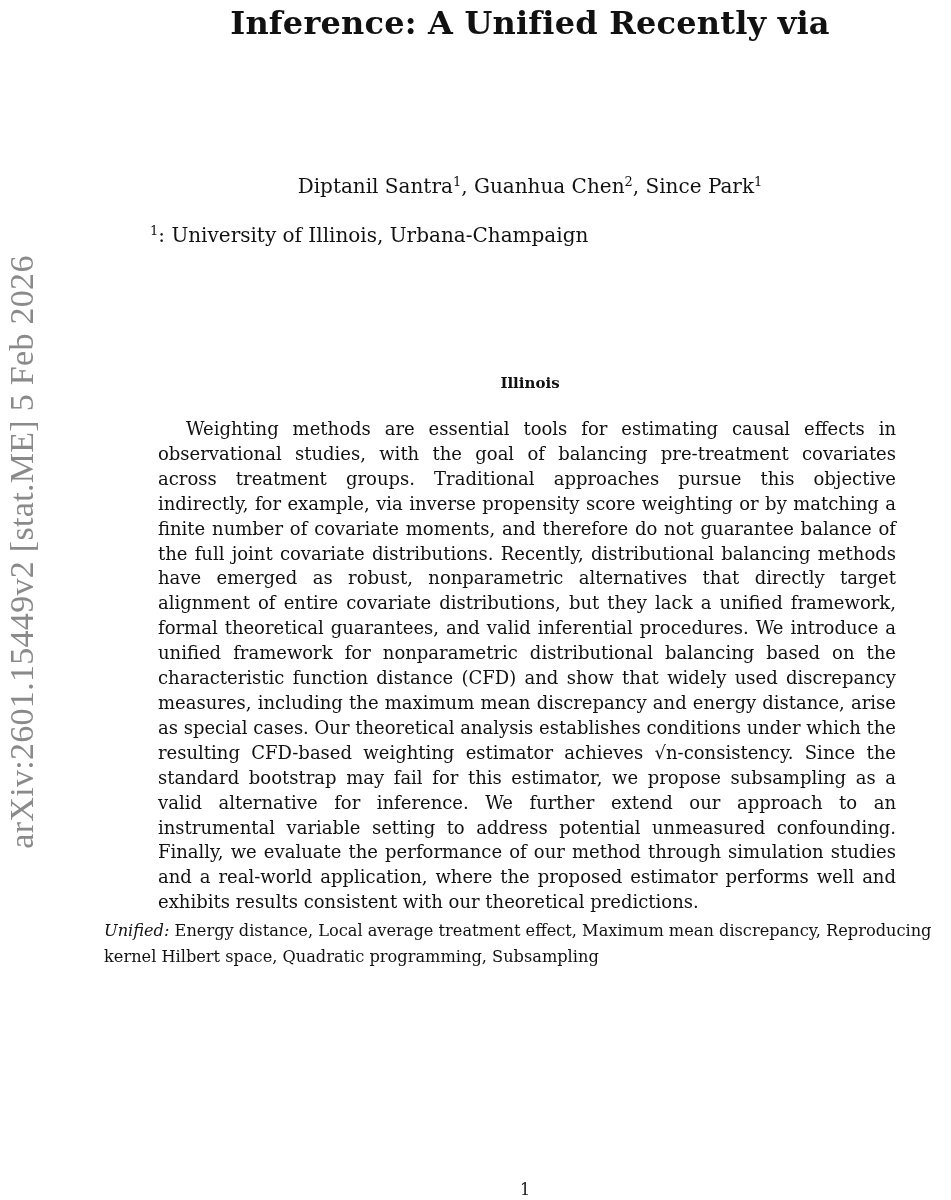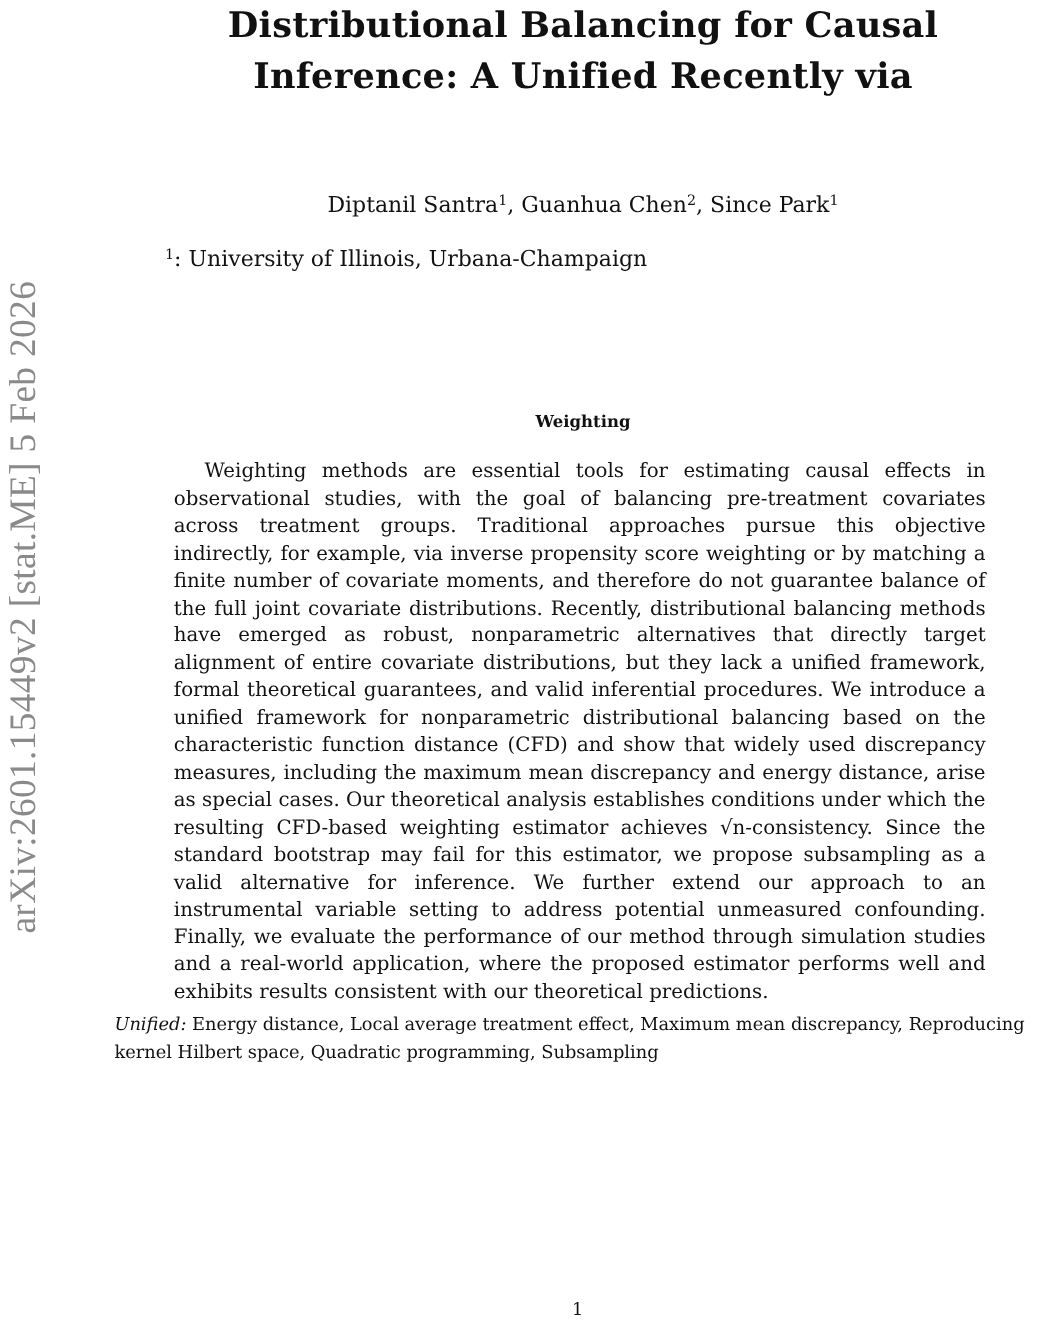--- a/index.html
+++ b/index.html
@@ -48,37 +48,36 @@
   .keywords em { font-style: italic; }
   .page-number {
     position: absolute; left: 450px; top: 1180px; width: 150px; text-align: center;
     font-size: 16px; line-height: 20px;
   }
 </style>
 </head>
 <body>
 
 <h1 class="title">
-  <span>Distributional Balancing for Causal</span>
   <span>Inference: A Unified Recently via</span>
 </h1>
 
 <div class="authors">
   <span>Diptanil Santra</span><sup>1</sup>,
   <span>Guanhua Chen</span><sup>2</sup>,
   <span>Since Park</span><sup>1</sup>
 </div>
 
 <div class="affils">
   <div><sup>1</sup><span>: University of Illinois, Urbana-Champaign</span></div>
 </div>
 
 <div class="arxiv-stamp">
   <span>arXiv:2601.15449v2  [stat.ME]  5 Feb 2026</span>
 </div>
 
-<div class="abstract-heading">Weighting</div>
+<div class="abstract-heading">Illinois</div>
 
 <p class="abstract-body">Weighting methods are essential tools for estimating causal effects in observa­tional studies, with the goal of balancing pre-treatment covariates across treatment groups.  Traditional approaches pursue this objective indirectly, for example, via inverse propensity score weighting or by matching a finite number of covariate mo­ments, and therefore do not guarantee balance of the full joint covariate distributions. Recently, distributional balancing methods have emerged as robust, nonparametric alternatives that directly target alignment of entire covariate distributions, but they lack a unified framework, formal theoretical guarantees, and valid inferential proce­dures. We introduce a unified framework for nonparametric distributional balancing based on the characteristic function distance (CFD) and show that widely used dis­crepancy measures, including the maximum mean discrepancy and energy distance, arise as special cases.  Our theoretical analysis establishes conditions under which the resulting CFD-based weighting estimator achieves √n-consistency.  Since the standard bootstrap may fail for this estimator, we propose subsampling as a valid alternative for inference.  We further extend our approach to an instrumental vari­able setting to address potential unmeasured confounding. Finally, we evaluate the performance of our method through simulation studies and a real-world application, where the proposed estimator performs well and exhibits results consistent with our theoretical predictions.</p>
 
 <p class="keywords"><em>Unified:</em><span> Energy distance, Local average treatment effect, Maximum mean discrepancy, Reproducing kernel Hilbert space, Quadratic programming, Subsampling</span></p>
 
 <div class="page-number">1</div>
 
 </body></html>

